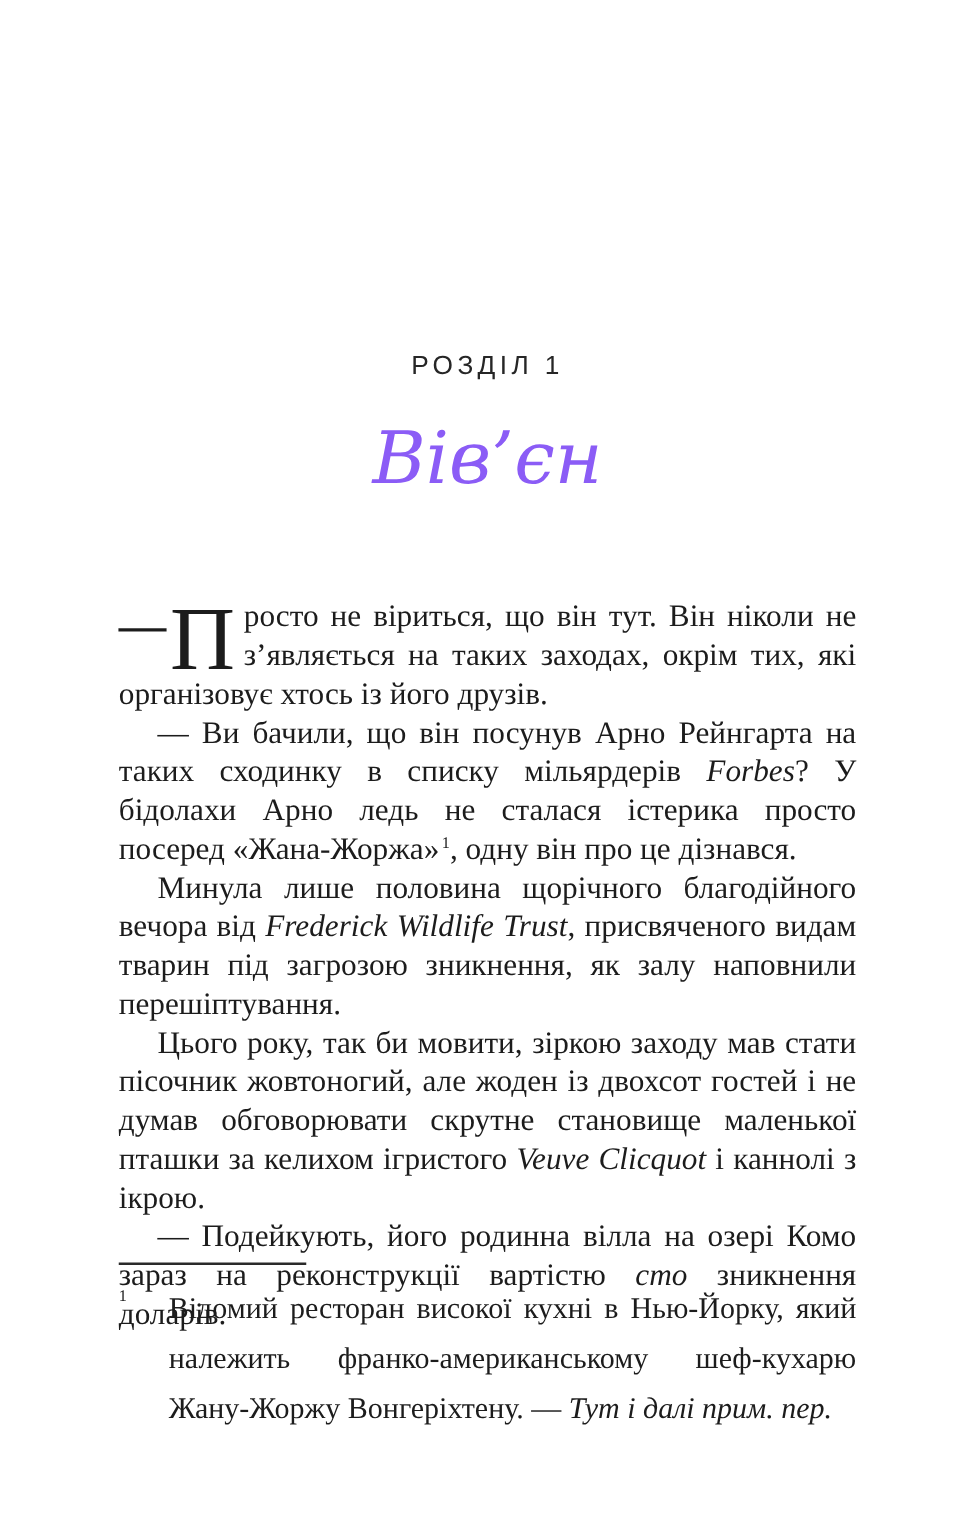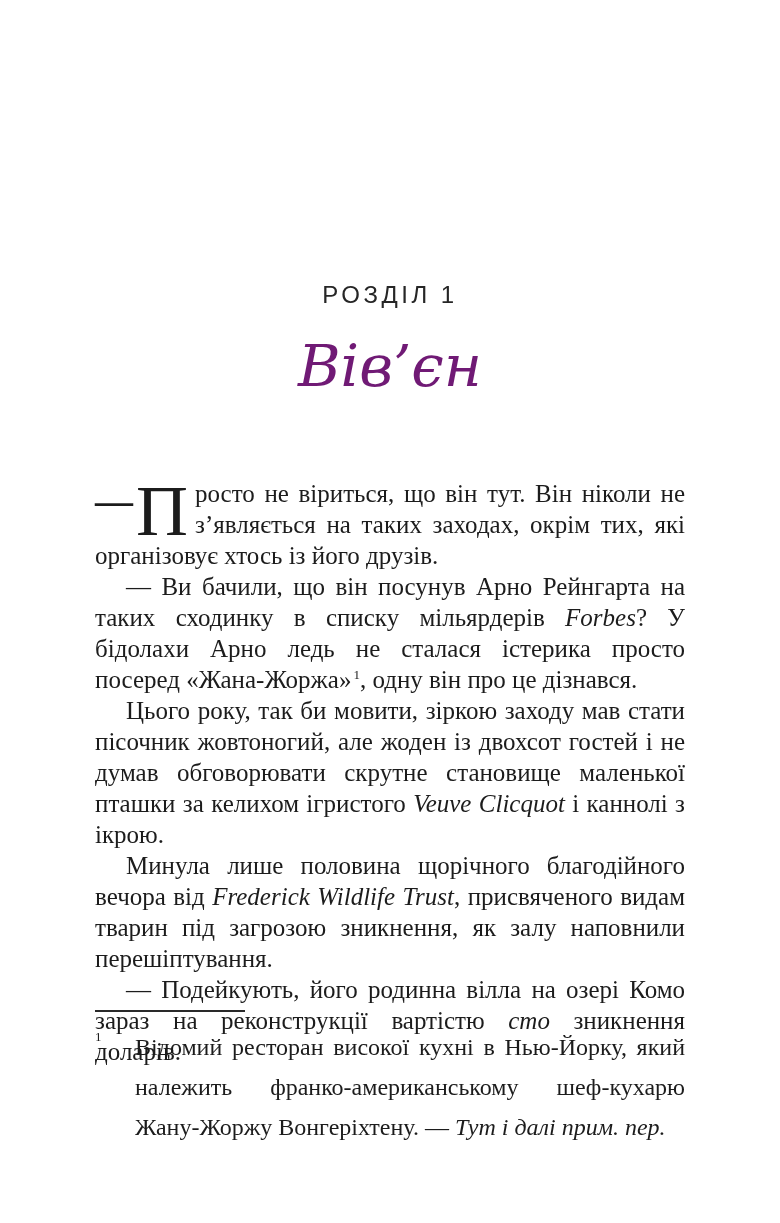--- a/index.html
+++ b/index.html
@@ -16,36 +16,36 @@
     color: #1c1c1c;
     overflow: hidden;
   }
   .chapter-label {
     position: absolute;
     top: 281px;
     left: 0;
     right: 0;
     text-align: center;
     font-family: "Liberation Sans", sans-serif;
-    font-size: 24px;
+    font-size: 21px;
     letter-spacing: 3.5px;
     color: #262626;
   }
   .chapter-title {
     position: absolute;
     top: 324px;
     left: 0;
     right: 0;
     text-align: center;
     font-family: "DejaVu Serif", serif;
     font-style: italic;
     font-weight: 400;
     font-size: 58px;
     line-height: 84px;
-    color: #701a75;
+    color: #8b5cf6;
   }
   .body-text {
     position: absolute;
     top: 478px;
     left: 95px;
     width: 590px;
     font-size: 25px;
     line-height: 31px;
     text-align: justify;
     color: #1c1c1c;
@@ -123,22 +123,22 @@
   <div class="chapter-title">Вів’єн</div>
 
   <div class="body-text">
     <p class="para para-first">
       <span class="dropcap-wrap">
         <span class="dropcap-dash">—</span>
         <span class="dropcap-letter">П</span>
       </span><span><span>росто не віриться, що він тут. Він ніколи не з’являється на таких заходах, окрім тих, які організовує хтось із його друзів.</span></span>
     </p>
     <p class="para"><span>— Ви бачили, що він посунув Арно Рейнгарта на таких сходинку в списку мільярдерів </span><i>Forbes</i><span>? У бідолахи Арно ледь не сталася істерика просто посеред «Жана-Жоржа»</span><sup>1</sup><span>, одну він про це дізнався.</span></p>
+    <p class="para"><span>Минула лише половина щорічного благодійного вечора від </span><i>Frederick Wildlife Trust</i><span>, присвяченого видам тварин під загрозою зникнення, як залу наповнили перешіптування.</span></p>
     <p class="para"><span>Цього року, так би мовити, зіркою заходу мав стати пісочник жовтоногий, але жоден із двохсот гостей і не думав обговорювати скрутне становище маленької пташки за келихом ігристого </span><i>Veuve Clicquot</i><span> і каннолі з ікрою.</span></p>
-    <p class="para"><span>Минула лише половина щорічного благодійного вечора від </span><i>Frederick Wildlife Trust</i><span>, присвяченого видам тварин під загрозою зникнення, як залу наповнили перешіптування.</span></p>
     <p class="para"><span>— Подейкують, його родинна вілла на озері Комо зараз на реконструкції вартістю </span><i>сто</i><span> зникнення доларів.</span></p>
   </div>
 
   <div class="footnote">
     <div class="fn-rule"></div>
     <div class="fn-row">
       <span class="fn-marker">1</span>
       <span class="fn-body"><span>Відомий ресторан високої кухні в Нью-Йорку, який належить франко-американському шеф-кухарю Жану-Жоржу Вонгеріхтену. — </span><i>Тут і далі прим. пер.</i></span>
     </div>
   </div>

